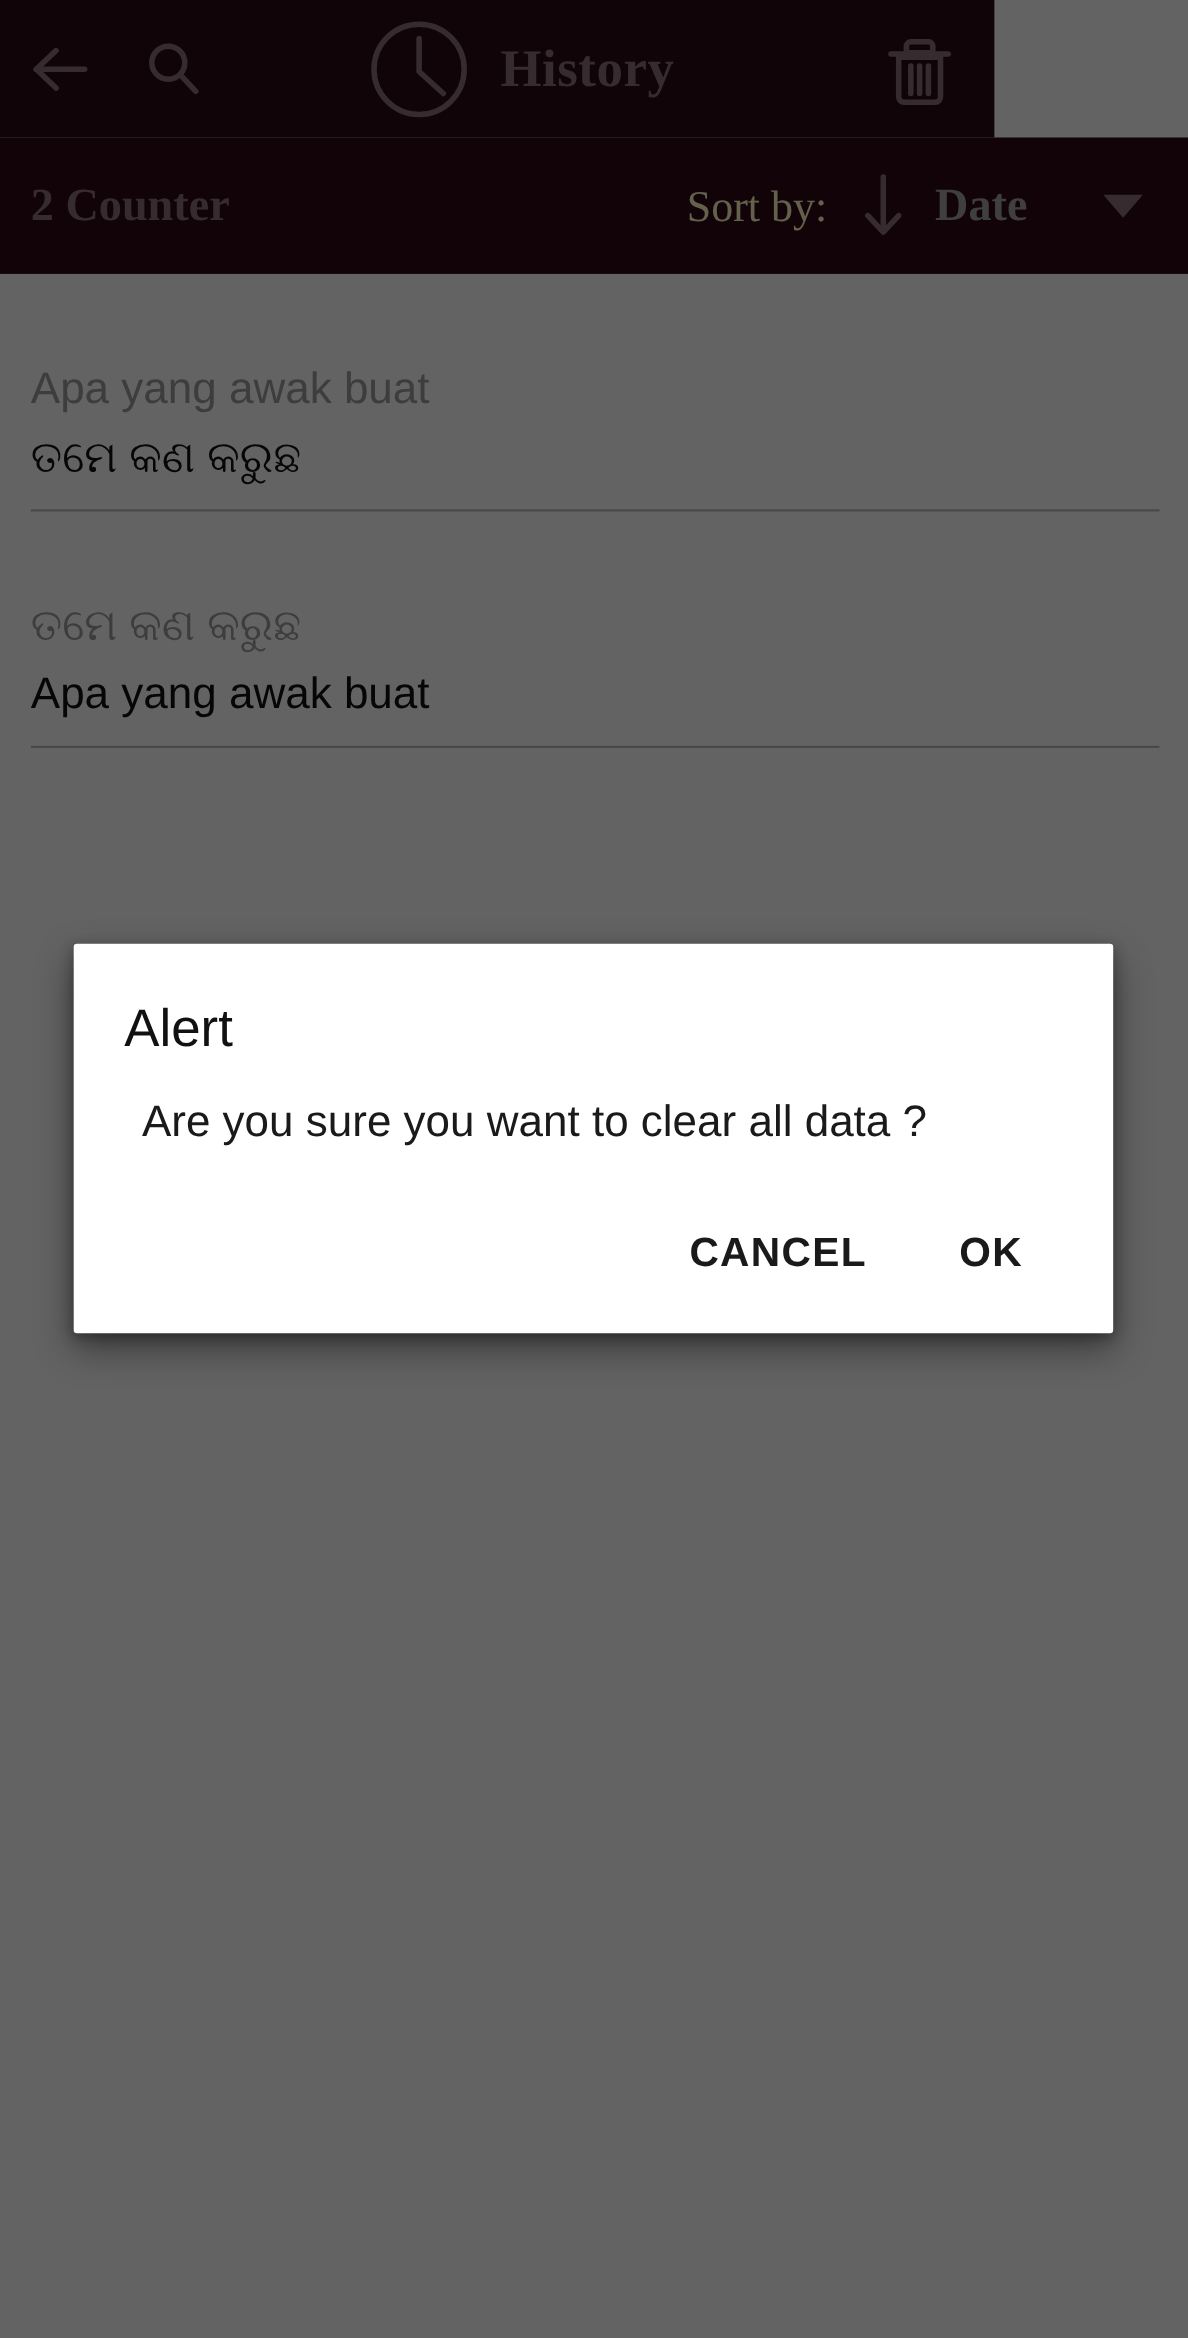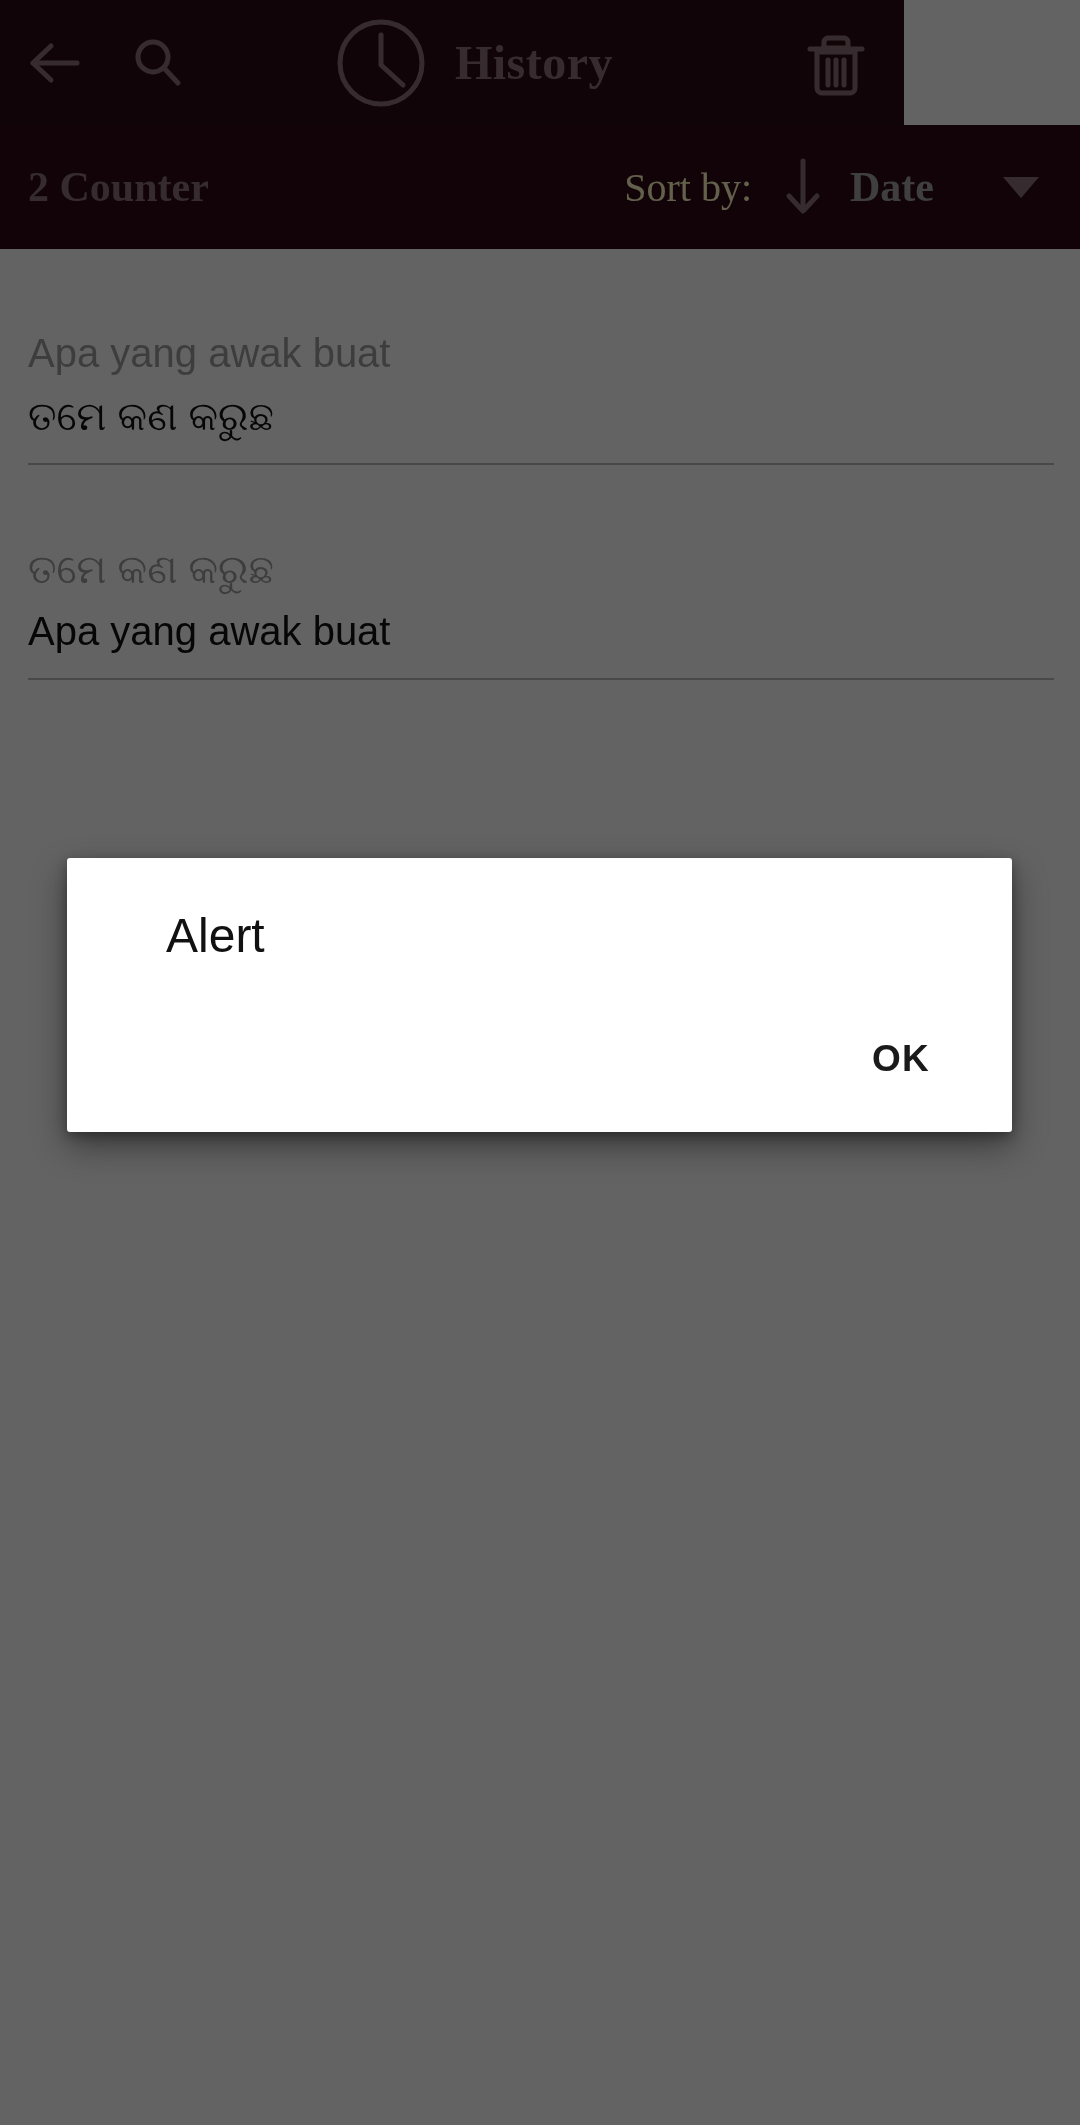--- a/index.html
+++ b/index.html
@@ -157,21 +157,21 @@
     background: #ffffff;
     border-radius: 3px;
     box-shadow: 0 14px 34px rgba(0,0,0,0.42), 0 4px 12px rgba(0,0,0,0.3);
     padding: 48px 0 0 0;
   }
 
   #dialog-title {
     font-size: 48px;
     color: #111111;
     font-weight: normal;
-    padding: 0 99px;
+    padding: 0 46px;
     line-height: 1.25;
   }
 
   #dialog-message {
     font-size: 40px;
     color: #1a1a1a;
     padding: 28px 62px 0 62px;
     line-height: 1.3;
   }
 
@@ -275,16 +275,18 @@
       <div class="item-divider"></div>
     </div>
 
   </div>
 </div>
 
 <div id="scrim"></div>
 
 <div id="alert-dialog">
   <div id="dialog-title">Alert</div>
+  <div id="dialog-message">Are you sure you want to clear all data ?</div>
   <div id="dialog-actions">
+    <button class="dialog-btn" id="cancel-button">CANCEL</button>
     <button class="dialog-btn" id="ok-button">OK</button>
   </div>
 </div>
 
 </body></html>

